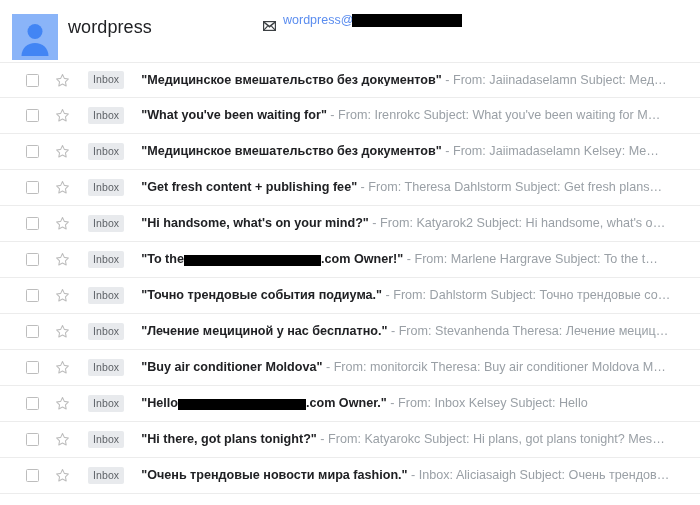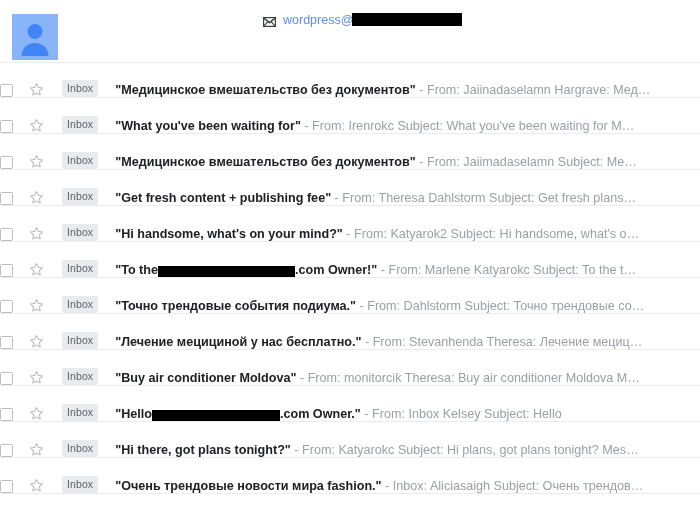--- a/index.html
+++ b/index.html
@@ -38,21 +38,21 @@
     font-size: 18px;
     color: #202124;
     letter-spacing: 0.1px;
     white-space: nowrap;
   }
   .email-block {
     position: absolute;
     left: 263px;
     top: 13px;
     display: flex;
-    align-items: flex-start;
+    align-items: flex-end;
     white-space: nowrap;
   }
   .mail-icon {
     width: 13px;
     height: 10px;
     margin-right: 7px;
     display: inline-block;
   }
   .email-text {
     font-size: 12.5px;
@@ -72,23 +72,24 @@
 
   
   .list {
     position: absolute;
     top: 62px;
     left: 0;
     right: 0;
   }
   .row {
     display: flex;
-    align-items: flex-end;
+    align-items: center;
     height: 36px;
     border-bottom: 1px solid #ececec;
+    padding-left: 26px;
     box-sizing: border-box;
     background: #ffffff;
   }
   .row:first-child { border-top: 1px solid #ececec; }
 
   .checkbox {
     width: 13px;
     height: 13px;
     border: 1.6px solid #bdbdbd;
     border-radius: 1.5px;
@@ -138,20 +139,21 @@
 <body>
 
 <div class="header">
   <div class="avatar">
     <svg width="46" height="46" viewBox="0 0 46 46" aria-hidden="true">
       <rect width="46" height="46" fill="#8ab4f8"></rect>
       <circle cx="23" cy="17.5" r="7.5" fill="#4285f4"></circle>
       <path d="M9.5 42c0-7.7 6-13 13.5-13s13.5 5.3 13.5 13z" fill="#4285f4"></path>
     </svg>
   </div>
+  <div class="account-name">wordpress</div>
   <div class="email-block">
     <span class="mail-icon">
       <svg width="13" height="10" viewBox="0 0 13 10" aria-hidden="true">
         <rect x="0.5" y="0.5" width="12" height="9" fill="#ffffff" stroke="#3c4043" stroke-width="1.4"></rect>
         <path d="M0.8 1L6.5 5.6L12.2 1" fill="none" stroke="#3c4043" stroke-width="1.6"></path>
         <path d="M0.8 9.2L4.6 5.2M12.2 9.2L8.4 5.2" fill="none" stroke="#3c4043" stroke-width="1.2"></path>
       </svg>
     </span>
     <span class="email-text">wordpress@</span>
       <span class="redact redact-email"></span>
@@ -161,21 +163,21 @@
 <div class="list">
 
   <div class="row">
     <span class="checkbox"></span>
     <span class="star">
       <svg width="15" height="15" viewBox="0 0 24 24" aria-hidden="true">
           <path d="M12 2.5l2.9 6.1 6.6.9-4.8 4.6 1.2 6.6-5.9-3.2-5.9 3.2 1.2-6.6L2.5 9.5l6.6-.9z" fill="none" stroke="#bdbdbd" stroke-width="1.7" stroke-linejoin="round"></path>
         </svg>
     </span>
     <span class="badge">Inbox</span>
-    <span class="snippet"><span class="subject">"Медицинское вмешательство без документов"</span><span class="meta"> - From: Jaiinadaselamn Hargrave: Мед…</span></span>
+    <span class="snippet"><span class="subject">"Медицинское вмешательство без документов"</span><span class="meta"> - From: Jaiinadaselamn Subject: Мед…</span></span>
   </div>
 
   <div class="row">
     <span class="checkbox"></span>
     <span class="star">
       <svg width="15" height="15" viewBox="0 0 24 24" aria-hidden="true">
           <path d="M12 2.5l2.9 6.1 6.6.9-4.8 4.6 1.2 6.6-5.9-3.2-5.9 3.2 1.2-6.6L2.5 9.5l6.6-.9z" fill="none" stroke="#bdbdbd" stroke-width="1.7" stroke-linejoin="round"></path>
         </svg>
     </span>
     <span class="badge">Inbox</span>
@@ -183,21 +185,21 @@
   </div>
 
   <div class="row">
     <span class="checkbox"></span>
     <span class="star">
       <svg width="15" height="15" viewBox="0 0 24 24" aria-hidden="true">
           <path d="M12 2.5l2.9 6.1 6.6.9-4.8 4.6 1.2 6.6-5.9-3.2-5.9 3.2 1.2-6.6L2.5 9.5l6.6-.9z" fill="none" stroke="#bdbdbd" stroke-width="1.7" stroke-linejoin="round"></path>
         </svg>
     </span>
     <span class="badge">Inbox</span>
-    <span class="snippet"><span class="subject">"Медицинское вмешательство без документов"</span><span class="meta"> - From: Jaiimadaselamn Subject: Me…</span></span>
+    <span class="snippet"><span class="subject">"Медицинское вмешательство без документов"</span><span class="meta"> - From: Jaiimadaselamn Kelsey: Me…</span></span>
   </div>
 
   <div class="row">
     <span class="checkbox"></span>
     <span class="star">
       <svg width="15" height="15" viewBox="0 0 24 24" aria-hidden="true">
           <path d="M12 2.5l2.9 6.1 6.6.9-4.8 4.6 1.2 6.6-5.9-3.2-5.9 3.2 1.2-6.6L2.5 9.5l6.6-.9z" fill="none" stroke="#bdbdbd" stroke-width="1.7" stroke-linejoin="round"></path>
         </svg>
     </span>
     <span class="badge">Inbox</span>
@@ -216,21 +218,21 @@
   </div>
 
   <div class="row">
     <span class="checkbox"></span>
     <span class="star">
       <svg width="15" height="15" viewBox="0 0 24 24" aria-hidden="true">
           <path d="M12 2.5l2.9 6.1 6.6.9-4.8 4.6 1.2 6.6-5.9-3.2-5.9 3.2 1.2-6.6L2.5 9.5l6.6-.9z" fill="none" stroke="#bdbdbd" stroke-width="1.7" stroke-linejoin="round"></path>
         </svg>
     </span>
     <span class="badge">Inbox</span>
-    <span class="snippet"><span class="subject">"To the</span><span class="redact redact-row" style="width: 137px;"></span><span class="subject">.com Owner!"</span><span class="meta"> - From: Marlene Katyarokc Subject: To the t…</span></span>
+    <span class="snippet"><span class="subject">"To the</span><span class="redact redact-row" style="width: 137px;"></span><span class="subject">.com Owner!"</span><span class="meta"> - From: Marlene Hargrave Subject: To the t…</span></span>
   </div>
 
   <div class="row">
     <span class="checkbox"></span>
     <span class="star">
       <svg width="15" height="15" viewBox="0 0 24 24" aria-hidden="true">
           <path d="M12 2.5l2.9 6.1 6.6.9-4.8 4.6 1.2 6.6-5.9-3.2-5.9 3.2 1.2-6.6L2.5 9.5l6.6-.9z" fill="none" stroke="#bdbdbd" stroke-width="1.7" stroke-linejoin="round"></path>
         </svg>
     </span>
     <span class="badge">Inbox</span>

